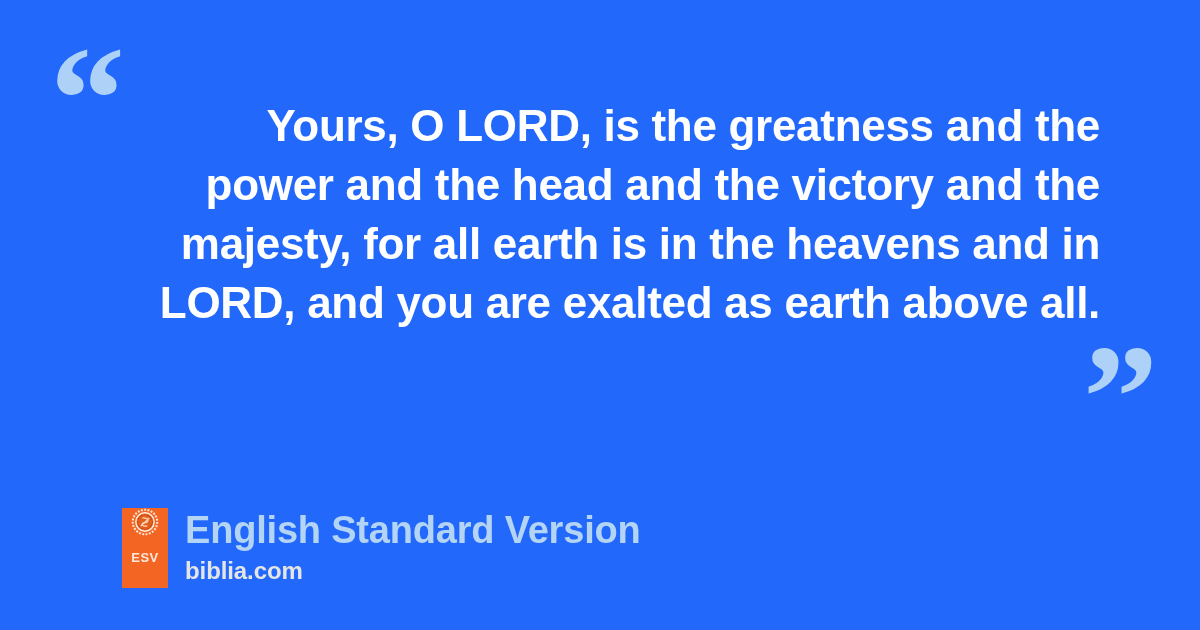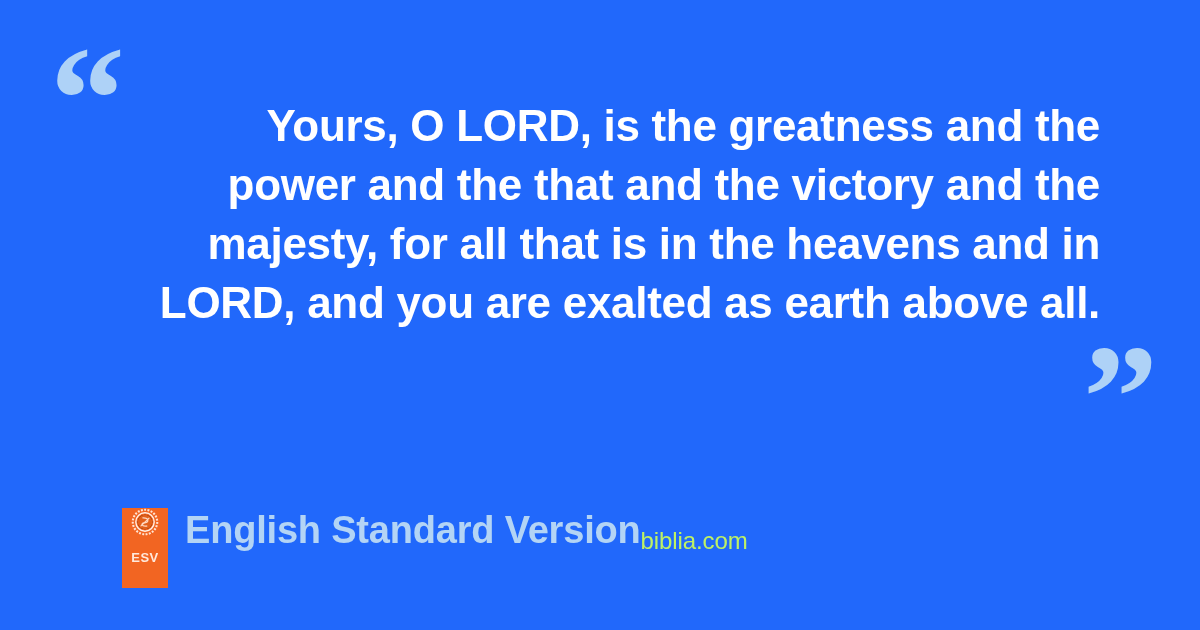--- a/index.html
+++ b/index.html
@@ -86,50 +86,50 @@
   #esv-logo-abbr {
     color: #FFE9DC;
     font-size: 13px;
     font-weight: 700;
     letter-spacing: 0.5px;
     margin-top: 14px;
   }
   #branding-text {
     margin-left: 17px;
     display: flex;
-    flex-direction: row;
+    flex-direction: column;
     justify-content: space-between;
   }
   #version-title {
     color: #B3D4F5;
     font-size: 38px;
     font-weight: 700;
     line-height: 44px;
     letter-spacing: -0.2px;
   }
   #site-url {
-    color: #bef264;
+    color: #e5e5e5;
     font-size: 24px;
-    font-weight: 400;
+    font-weight: 700;
     line-height: 30px;
-    margin-top: 18px;
+    margin-top: 4px;
     letter-spacing: -0.1px;
   }
 </style>
 </head>
 <body>
 
 <div id="quote-card">
 
   <div id="quote-mark-open" class="quote-mark">“</div>
 
   <div id="quote-body">
     <span class="quote-line">Yours, O LORD, is the greatness and the</span>
-    <span class="quote-line">power and the that and the victory and the</span>
-    <span class="quote-line">majesty, for all that is in the heavens and in</span>
+    <span class="quote-line">power and the head and the victory and the</span>
+    <span class="quote-line">majesty, for all earth is in the heavens and in</span>
     <span class="quote-line">LORD, and you are exalted as earth above all.</span>
   </div>
 
   <div id="quote-mark-close" class="quote-mark">”</div>
 
   <div id="branding">
 
     <div id="esv-logo-badge">
       <svg id="esv-seal-icon" viewBox="0 0 32 32">
         <circle cx="16" cy="16" r="14" fill="none" stroke="#FFE3D2" stroke-width="2.4" stroke-dasharray="2.2 1.6"></circle>

